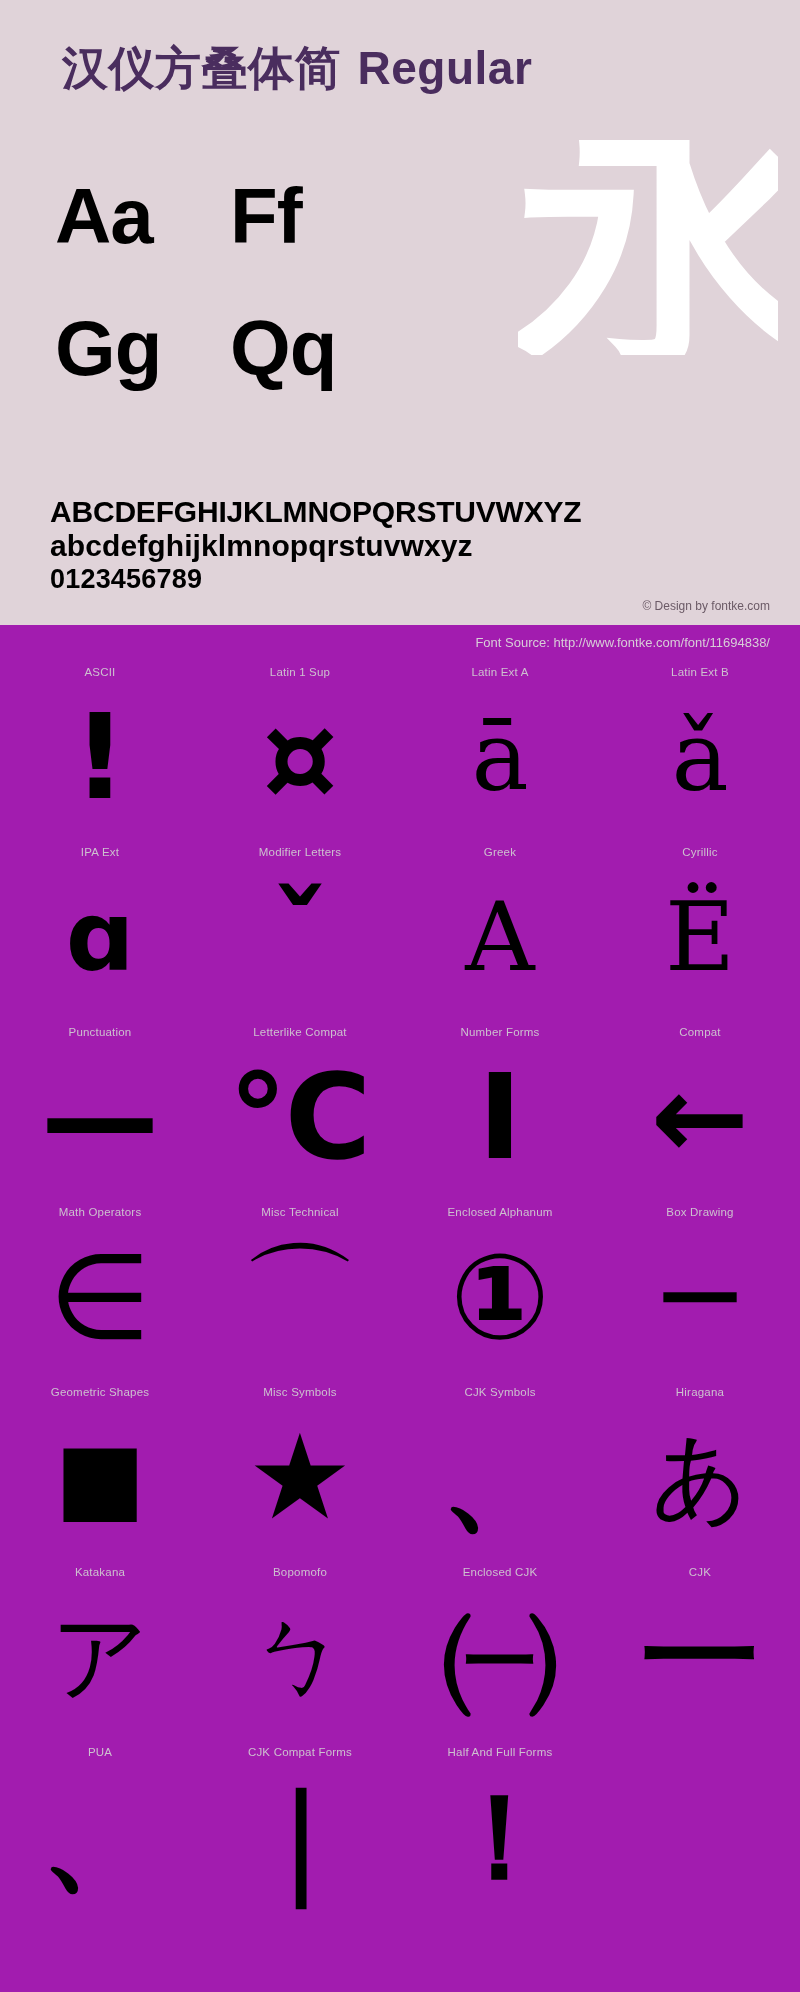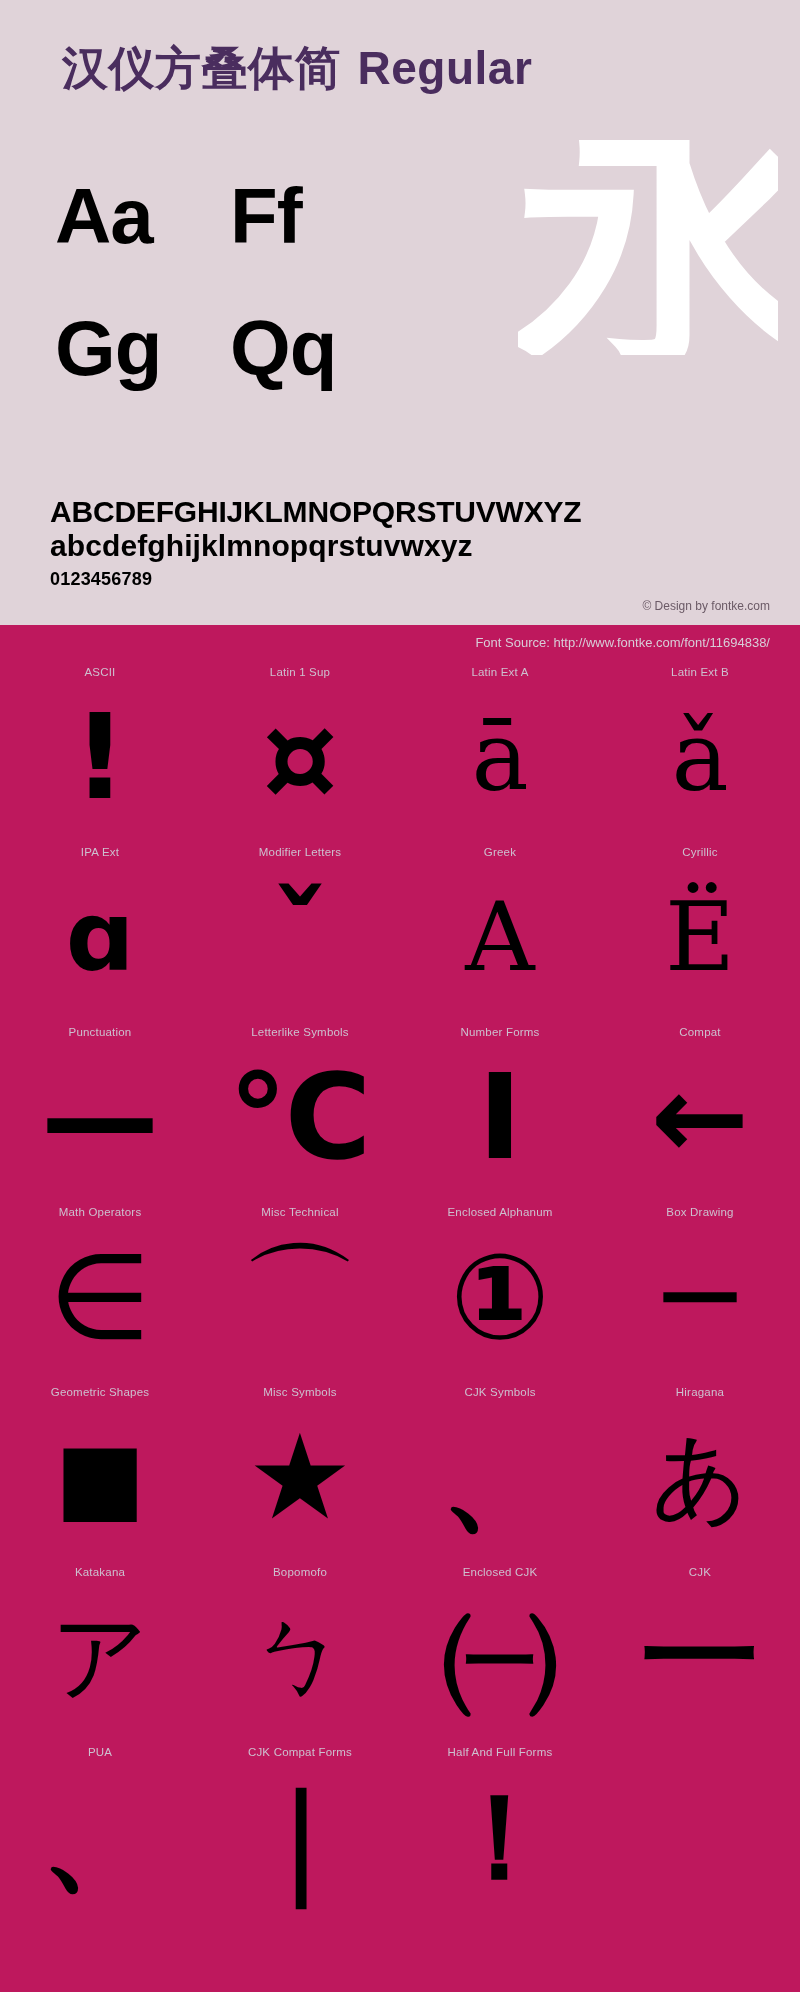--- a/index.html
+++ b/index.html
@@ -91,38 +91,38 @@
     top: 495px;
   }
   .alpha-line {
     color: #000000;
     font-weight: bold;
     font-family: "Liberation Sans", sans-serif;
     white-space: nowrap;
   }
   .alpha-upper { font-size: 30px; line-height: 34px; letter-spacing: -0.2px; }
   .alpha-lower { font-size: 30px; line-height: 34px; letter-spacing: 0.1px; }
-  .alpha-digits { font-size: 18px; line-height: 32px; letter-spacing: 0.2px; }
+  .alpha-digits { font-size: 27px; line-height: 32px; letter-spacing: 0.2px; }
 
   .credit {
     position: absolute;
     right: 30px;
     bottom: 12px;
     font-size: 12px;
     color: #6b5a66;
     font-family: "Liberation Sans", sans-serif;
     white-space: nowrap;
   }
 
   
   .blocks {
     position: relative;
     width: 800px;
     height: 1367px;
-    background: #be185d;
+    background: #a21caf;
   }
 
   .source {
     position: absolute;
     right: 30px;
     top: 10px;
     font-size: 13px;
     color: #d8cdd8;
     font-family: "Liberation Sans", sans-serif;
     white-space: nowrap;
@@ -241,21 +241,21 @@
         <div class="cell-glyph serif">Ё</div>
       </div>
     </div>
 
     <div class="grid-row">
       <div class="cell">
         <div class="cell-label">Punctuation</div>
         <div class="cell-glyph heavy big">—</div>
       </div>
       <div class="cell">
-        <div class="cell-label">Letterlike Symbols</div>
+        <div class="cell-label">Letterlike Compat</div>
         <div class="cell-glyph heavy big">℃</div>
       </div>
       <div class="cell">
         <div class="cell-label">Number Forms</div>
         <div class="cell-glyph heavy big">Ⅰ</div>
       </div>
       <div class="cell">
         <div class="cell-label">Compat</div>
         <div class="cell-glyph heavy big">←</div>
       </div>

